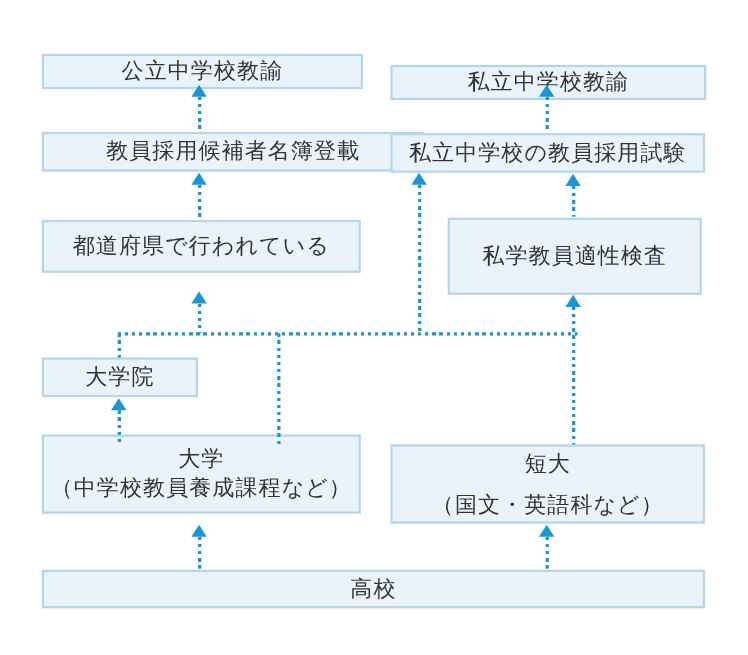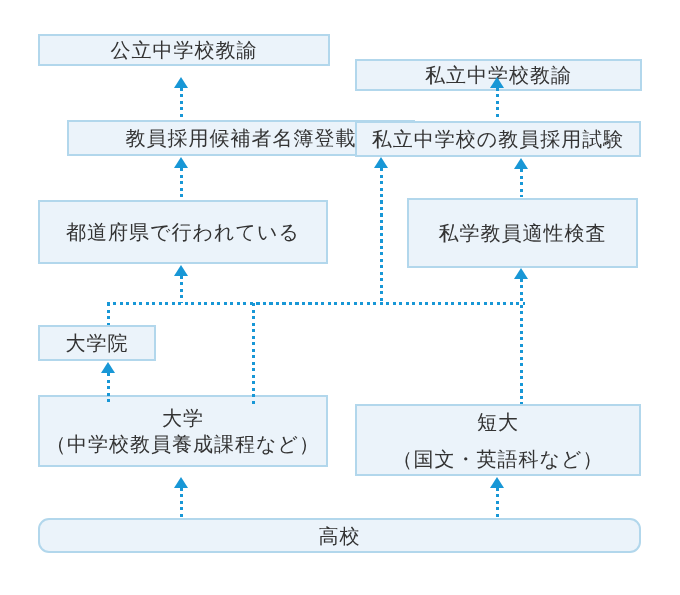--- a/index.html
+++ b/index.html
@@ -21,30 +21,30 @@
     border:2px solid var(--boxborder);
     color:var(--textcol);
     display:flex;flex-direction:column;
     align-items:center;justify-content:center;
     text-align:center;
     font-size:20px;
     letter-spacing:1px;
     line-height:26px;
   }
   .box span{display:block;white-space:nowrap;}
-  .b-public        {left:38px;  top:34px;  width:292px; height:32px;}
+  .b-public        {left:38px;  top:49px;  width:292px; height:32px;}
   .b-private       {left:355px; top:43px;  width:287px; height:32px;margin-top:16px;}
-  .b-roster        {left:38px;  top:120px; width:348px; height:36px;margin-left:29px;}
+  .b-roster        {left:38px;  top:120px; width:348px; height:36px;}
   .b-pexam         {left:355px; top:121px; width:286px; height:36px;}
-  .b-prefexam      {left:38px;  top:200px; width:290px; height:64px;}
+  .b-prefexam      {left:38px;  top:200px; width:290px; height:48px;}
   .b-aptitude      {left:407px; top:198px; width:231px; height:70px;}
-  .b-grad          {left:38px;  top:325px; width:118px; height:36px;}
+  .b-grad          {left:38px;  top:325px; width:142px; height:36px;}
   .b-univ          {left:38px;  top:395px; width:290px; height:72px;}
   .b-juco          {left:355px; top:404px; width:286px; height:72px;gap:11px;}
-  .b-highschool    {left:38px;  top:518px; width:603px; height:35px;border-radius:11px;}
+  .b-highschool    {left:38px;  top:518px; width:603px; height:35px;}
 
   
   .vdots{
     position:absolute;width:3px;
     background-image:repeating-linear-gradient(to bottom,var(--blue) 0 3px,transparent 3px 6.5px);
   }
   .hdots{
     position:absolute;height:3px;
     background-image:repeating-linear-gradient(to right,var(--blue) 0 3px,transparent 3px 6.5px);
   }

